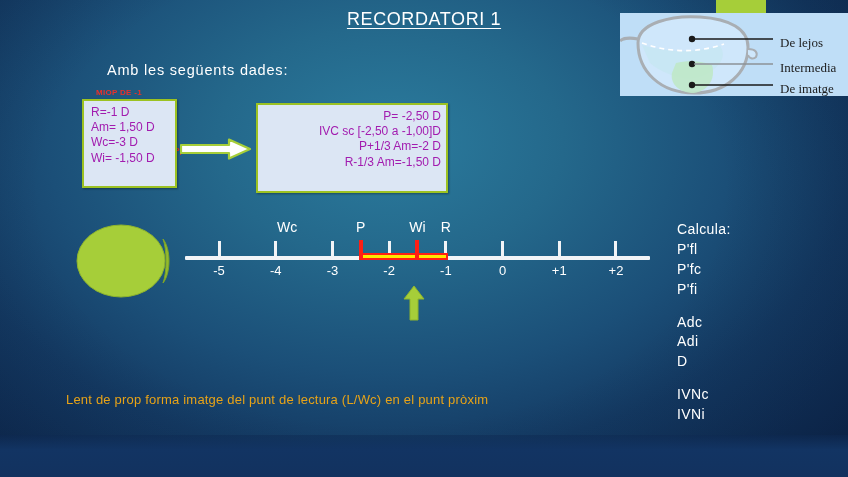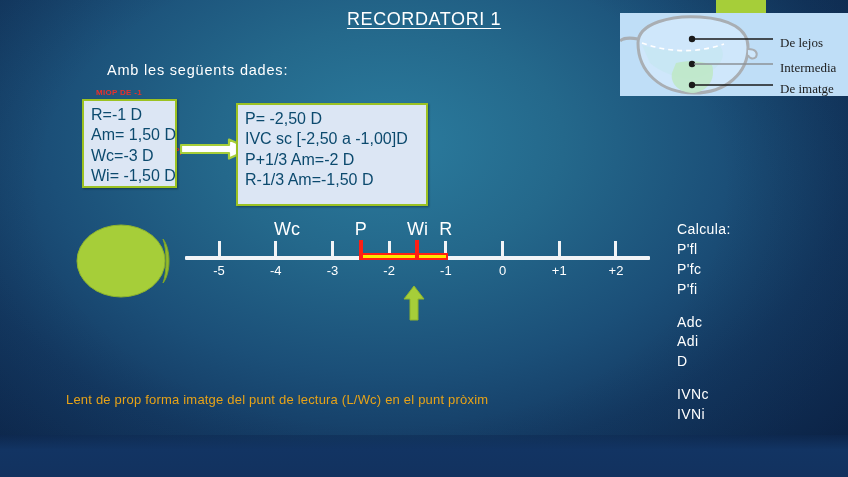--- a/index.html
+++ b/index.html
@@ -63,34 +63,34 @@
   }
   #note-miop { left: 96px; top: 88px; }
   #note-prop { left: 153px; top: 146px; }
   #note-interm { left: 118px; top: 177px; }
 
   
   .databox {
     position: absolute;
     background: #dce6f4;
     border: 2px solid #9cc222;
-    color: #0c4a6e;
-    font-size: 16px;
+    color: #a21caf;
+    font-size: 12px;
     line-height: 1.27;
     padding: 4px 5px 5px 7px;
     box-sizing: border-box;
     box-shadow: 1px 1px 2px rgba(0,0,0,0.35);
   }
   #box-left {
     left: 82px; top: 99px; width: 95px; height: 89px;
     text-align: left;
   }
   #box-right {
-    left: 236px; top: 103px; width: 192px; height: 103px;
-    text-align: left;
+    left: 256px; top: 103px; width: 192px; height: 90px;
+    text-align: right;
   }
   .databox div { white-space: nowrap; }
 
   
   #arrow-right {
     position: absolute;
     left: 180px; top: 138px;
     width: 72px; height: 22px;
   }
 
@@ -122,21 +122,21 @@
     position: absolute;
     top: 45px;
     font-size: 13px;
     color: #ffffff;
     transform: translateX(-50%);
     white-space: nowrap;
   }
   .pointlabel {
     position: absolute;
     top: 1px;
-    font-size: 18px;
+    font-size: 14px;
     color: #ffffff;
     transform: translateX(-50%);
     white-space: nowrap;
   }
   
   #interval {
     position: absolute;
     top: 22px;
     height: 20px;
   }

